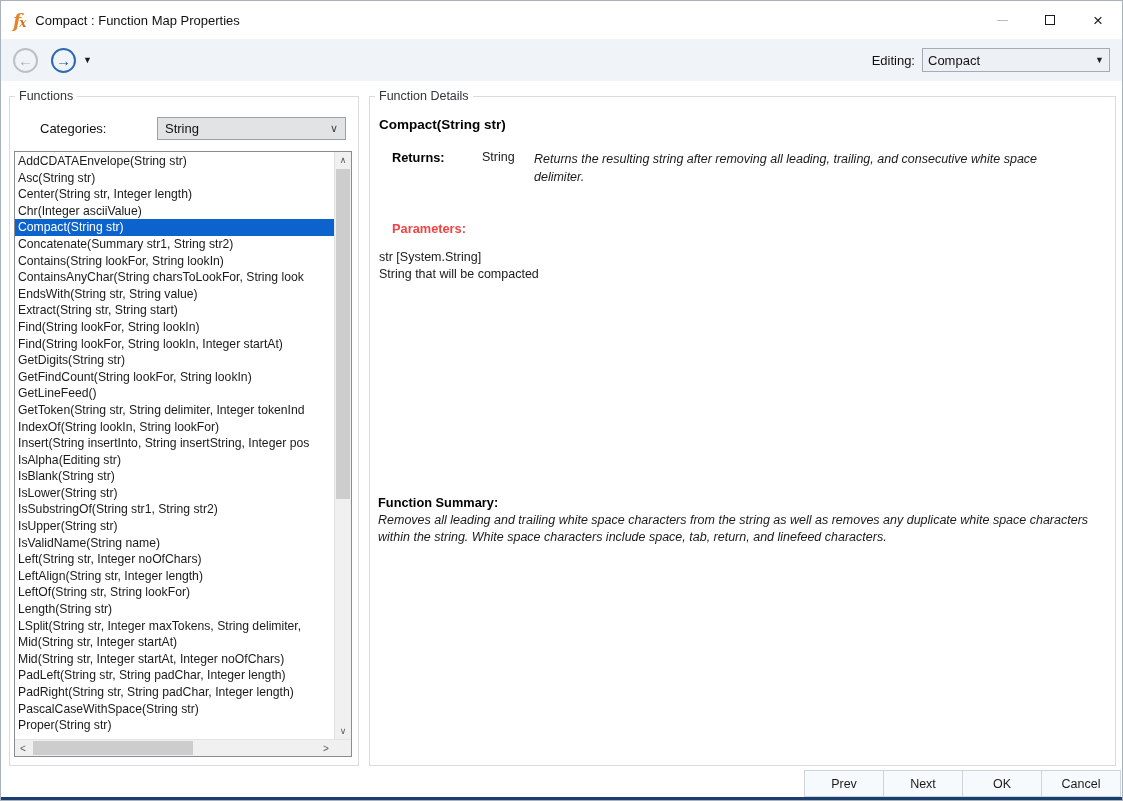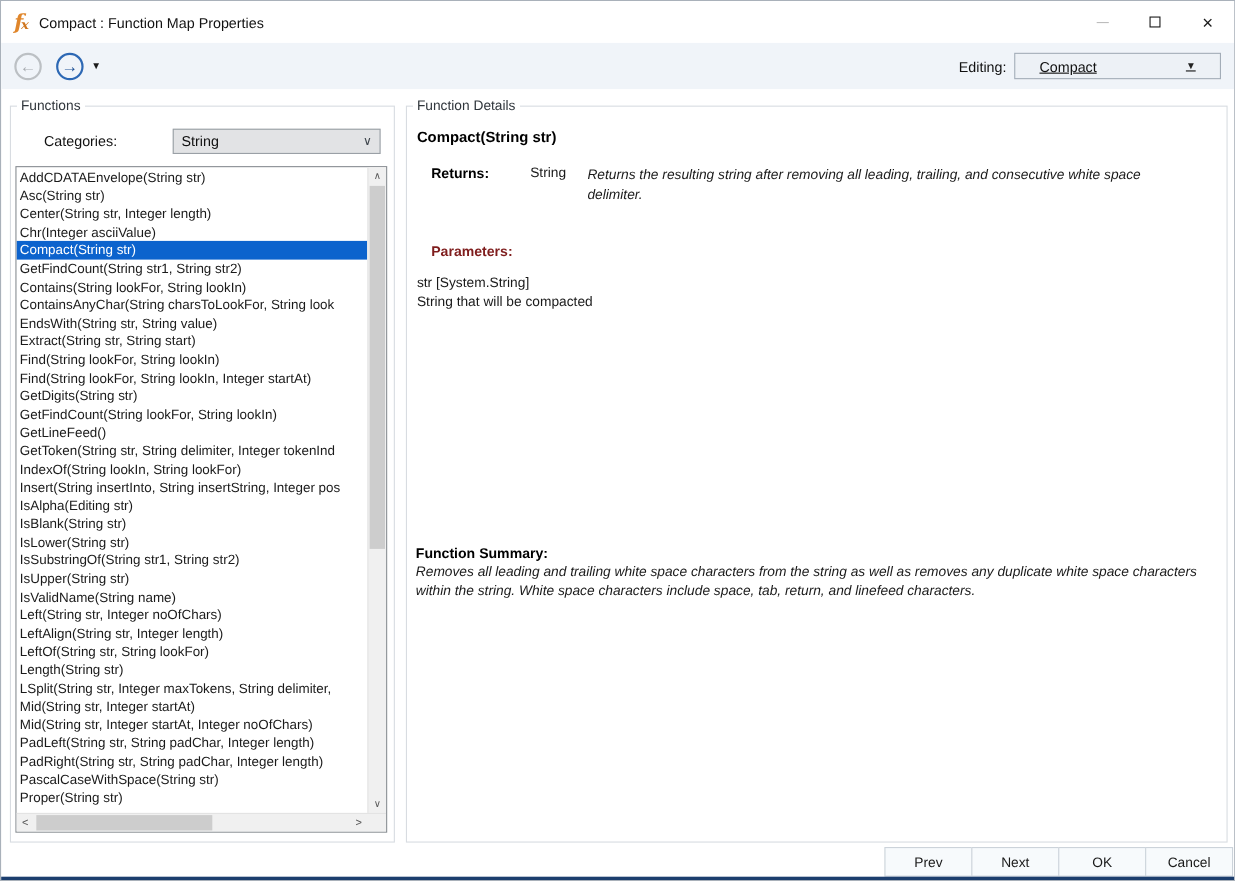--- a/index.html
+++ b/index.html
@@ -36,21 +36,21 @@
     width:25px; height:25px; border-radius:50%; display:flex; align-items:center;
     justify-content:center; font-size:15px; line-height:1; background:transparent;
   }
   .nav-back { border:2px solid #bcc0c4; color:#a9adb2; margin-right:13px; }
   .nav-fwd  { border:2px solid #2d68b4; color:#1c4f94; }
   .caret-down { font-size:9px; color:#1a1a1a; margin-left:7px; }
   .toolbar-right { margin-left:auto; display:flex; align-items:center;text-align:center; }
   .editing-label { font-size:13px; color:#111; margin-right:7px; }
   .editing-combo {
     width:188px; height:24px; background:#edf1f6; border:1px solid #a3adb8;
-    display:flex; align-items:center; padding:0 22px; font-size:13px; color:#111;text-decoration:underline;
+    display:flex; align-items:center; padding:0 5px; font-size:13px; color:#111;
   }
   .editing-combo .arrow { margin-left:auto; font-size:9px; color:#222; }
 
   
   fieldset {
     position:absolute; margin:0; padding:0; border:1px solid #d8dce1; background:#fff;
   }
   legend {
     font-size:12.5px; color:#30363c; margin-left:5px; padding:0 4px;
   }
@@ -97,21 +97,21 @@
   .hscroll .arr.left { left:0; }
   .hscroll .arr.right { right:17px; }
   .hthumb { position:absolute; top:1px; height:14px; left:18px; width:160px; background:#cdcdcd; }
 
   
   .sig { font-size:13.5px; font-weight:bold; color:#000; margin:14px 0 0 9px; }
   .returns-row { display:flex; margin:18px 0 0 22px; }
   .returns-label { font-size:12.8px; font-weight:bold; color:#000; width:90px; flex:none; }
   .returns-type { font-size:12.5px; color:#1a1a1a; width:52px; flex:none; }
   .returns-desc { font-size:12.5px; font-style:italic; color:#1a1a1a; width:552px; line-height:1.45; }
-  .params-label { font-size:12.8px; font-weight:bold; color:#7f1d1d; margin:35px 0 0 22px; }
+  .params-label { font-size:12.8px; font-weight:bold; color:#ef4444; margin:35px 0 0 22px; }
   .param-block { font-size:12.5px; color:#1a1a1a; margin:13px 0 0 9px; line-height:1.3; }
   .summary { position:absolute; left:8px; top:392px; right:28px; }
   .summary-label { font-size:12.8px; font-weight:bold; color:#000; }
   .summary-text { font-size:12.5px; font-style:italic; color:#1a1a1a; line-height:1.32; margin-top:2px; width:712px; }
 
   
   .footer {
     position:absolute; right:1px; bottom:3px; display:flex;
   }
   .btn {
@@ -169,21 +169,21 @@
       </div>
     </div>
 
     <div class="listbox">
       <div class="list-rows">
           <div class="li">AddCDATAEnvelope(String str)</div>
           <div class="li">Asc(String str)</div>
           <div class="li">Center(String str, Integer length)</div>
           <div class="li">Chr(Integer asciiValue)</div>
           <div class="li sel">Compact(String str)</div>
-          <div class="li">GetFindCount(String str1, String str2)</div>
+          <div class="li">Concatenate(Summary str1, String str2)</div>
           <div class="li">Contains(String lookFor, String lookIn)</div>
           <div class="li">ContainsAnyChar(String charsToLookFor, String look</div>
           <div class="li">EndsWith(String str, String value)</div>
           <div class="li">Extract(String str, String start)</div>
           <div class="li">Find(String lookFor, String lookIn)</div>
           <div class="li">Find(String lookFor, String lookIn, Integer startAt)</div>
           <div class="li">GetDigits(String str)</div>
           <div class="li">GetFindCount(String lookFor, String lookIn)</div>
           <div class="li">GetLineFeed()</div>
           <div class="li">GetToken(String str, String delimiter, Integer tokenInd</div>

